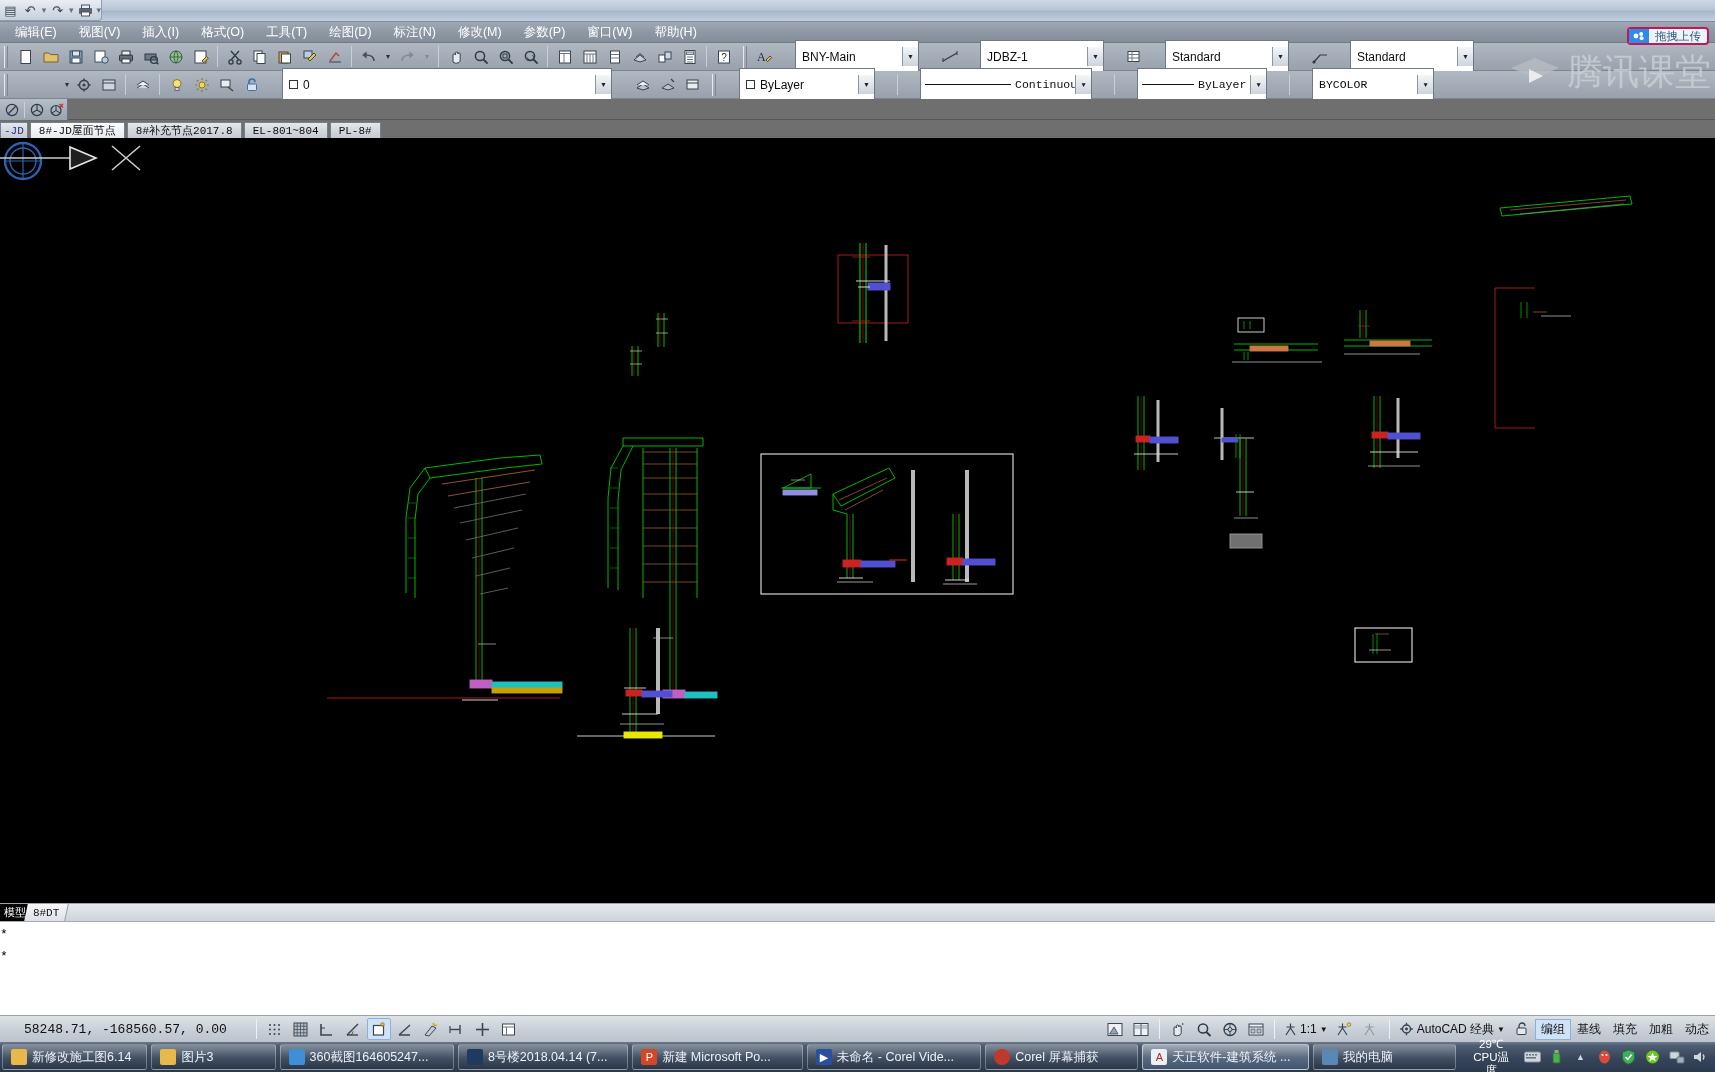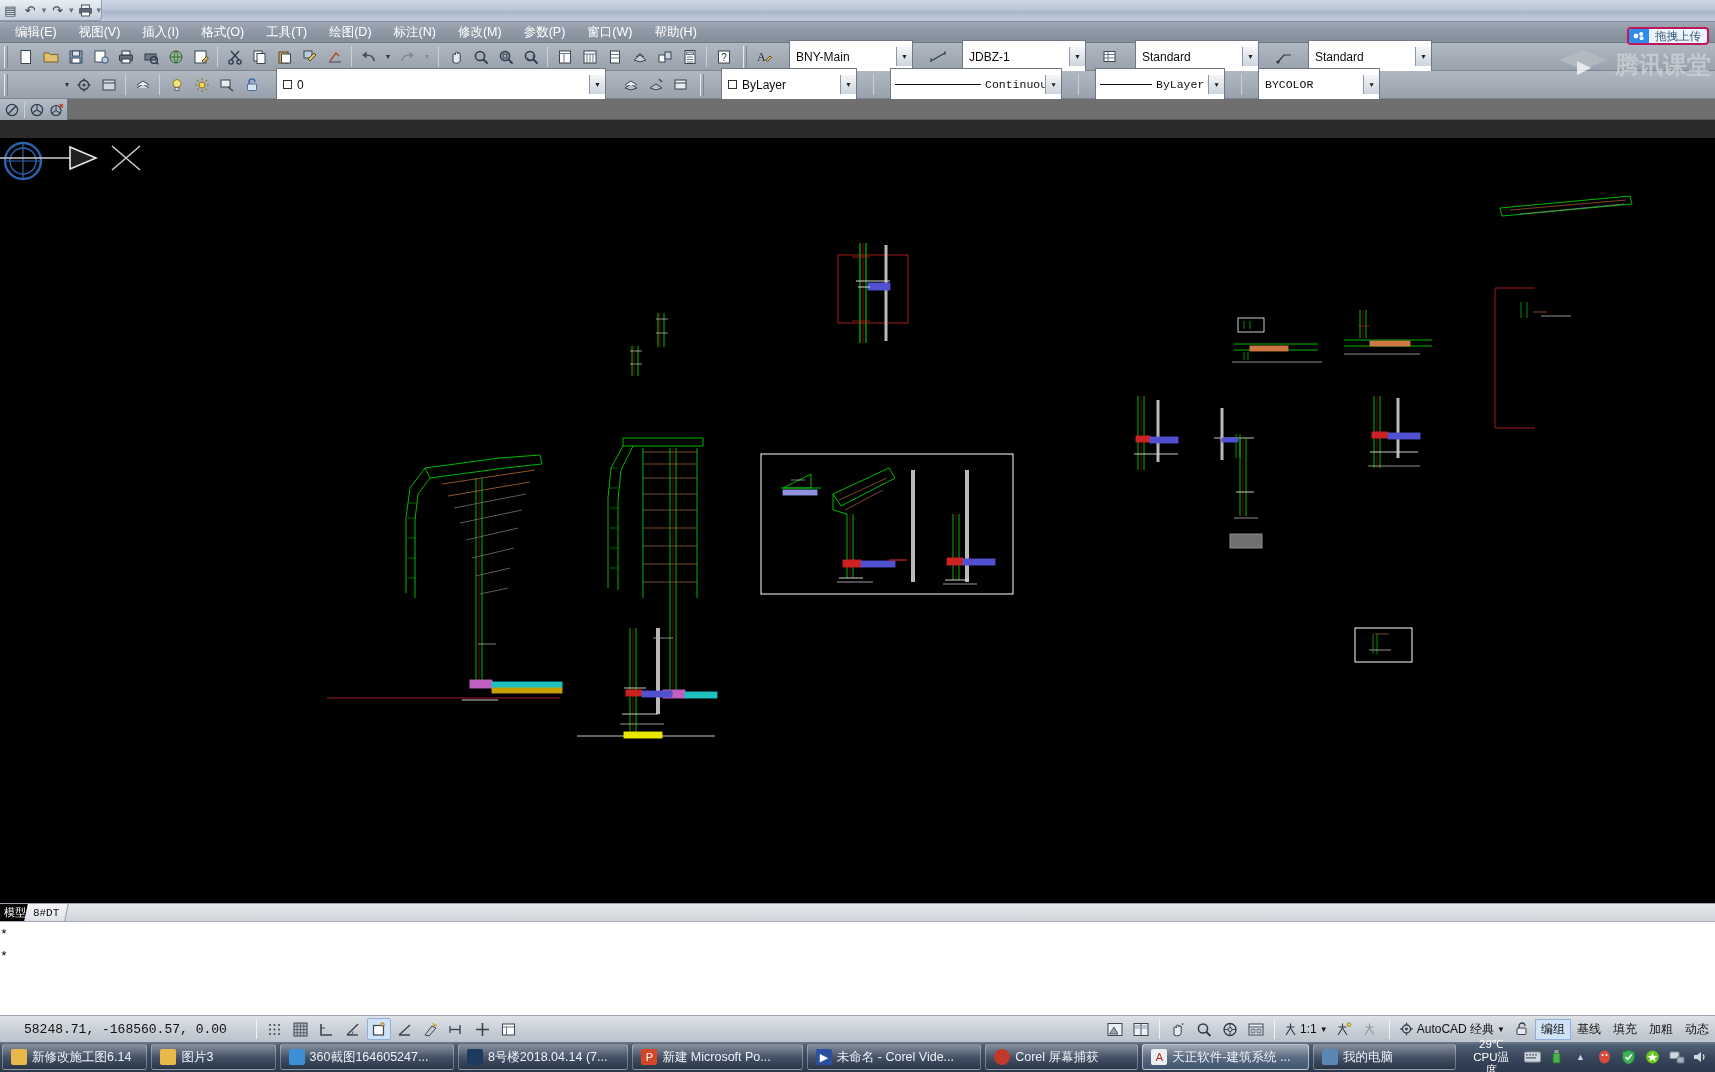--- a/index.html
+++ b/index.html
@@ -58,21 +58,21 @@
   }
   .tbtn {
     width:23px; height:23px; margin:0 1px; display:flex; align-items:center; justify-content:center;
     font-size:13px; color:#27313c; border:1px solid transparent; border-radius:2px;
   }
   .tbtn svg { display:block; }
   .tsep { width:1px; height:21px; margin:0 4px; background:#7f8a95; border-right:1px solid #c8d0d9; }
 
   .combo {
     height:33px; background:#ffffff; border:1px solid #6f7985;
-    display:flex; align-items:center; position:relative; margin:0 12px;
+    display:flex; align-items:center; position:relative; margin:0 18px;
     font-size:12px; color:#0c0c0c; padding-left:6px;
   }
   .combo .cval { flex:1; white-space:nowrap; overflow:hidden; }
   .combo .carr {
     width:16px; height:19px; background:linear-gradient(180deg,#f4f6f9,#cdd4dd);
     border-left:1px solid #8d97a3; display:flex; align-items:center; justify-content:center;
     font-size:7px; color:#222;
   }
   .combo.mono { font-family:"Liberation Mono", monospace; font-size:11.5px; }
   .swatch { width:9px; height:9px; border:1px solid #333; background:#fff; margin-right:5px; flex:none; }
@@ -185,21 +185,21 @@
   .upload {
     position:absolute; right:6px; top:27px; height:18px; display:flex; align-items:center;
     background:#eef4fb; border:2px solid #be185d; border-radius:4px; overflow:hidden;
   }
   .upload .ic { width:20px; height:18px; background:#2f8ae8; color:#fff; display:flex;
      align-items:center; justify-content:center; font-size:11px; }
   .upload .lb { padding:0 6px; font-size:11.5px; color:#33577d; }
 
   .brandwm {
     position:absolute; right:4px; top:48px; display:flex; align-items:center; gap:6px;
-    color:#cfd3d8; font-size:24px; opacity:.75; pointer-events:none;font-weight:bold;
+    color:#cfd3d8; font-size:36px; opacity:.75; pointer-events:none;
   }
   .brandwm .cap { width:52px; height:34px; position:relative; }
 
   .navcube { position:absolute; right:2px; top:26px; width:46px; height:46px; opacity:.9; }
 </style>
 </head>
 <body>
 
 <div class="app">
 
@@ -572,20 +572,27 @@
       <div class="tbtn" style="width:20px;height:19px">
         <svg width="14" height="14" viewBox="0 0 14 14">
             <circle cx="6" cy="7.5" r="5" fill="none" stroke="#2c3b49" stroke-width="1.2"></circle>
             <path d="M6 2.5 L6 7.5 L2 10 M6 7.5 L10 10" stroke="#2c3b49" stroke-width="1" fill="none"></path>
             <path d="M9.5 1l3.5 3.5M13 1L9.5 4.5" stroke="#c0392b" stroke-width="1.4"></path>
           </svg>
         </div>
     </div>
   </div>
 
+  <div class="filetabs">
+    <div class="ftab first">-JD</div>
+    <div class="ftab active">8#-JD屋面节点</div>
+    <div class="ftab">8#补充节点2017.8</div>
+    <div class="ftab">EL-801~804</div>
+    <div class="ftab">PL-8#</div>
+  </div>
 
   <div class="canvas">
     <svg width="1715" height="770" viewBox="0 0 1715 770">
       <g stroke-width="0.9" fill="none">
 
         <g transform="translate(648,175)">
           <path d="M10 0 v34 M16 0 v34" stroke="#00d000"></path>
           <path d="M8 6 h12 M8 20 h12" stroke="#d0d0d0" stroke-width=".7"></path>
           <path d="M12 0 v34" stroke="#cc0000" stroke-width=".6"></path>
         </g>

